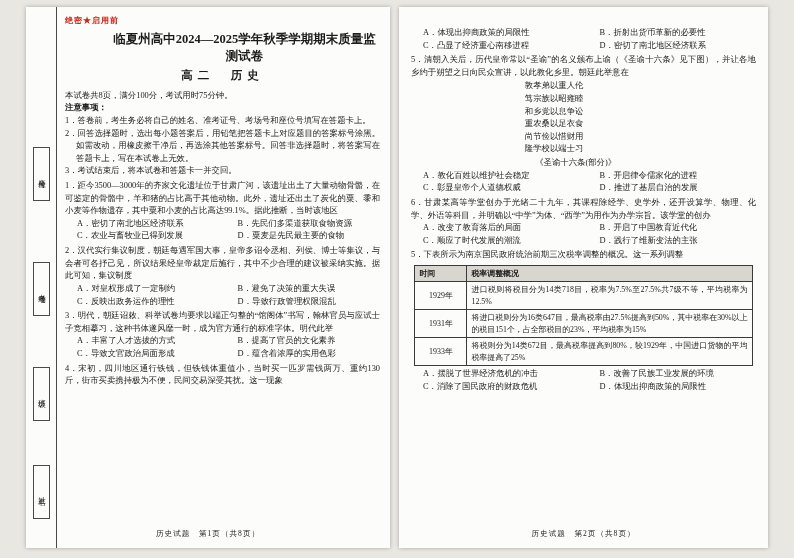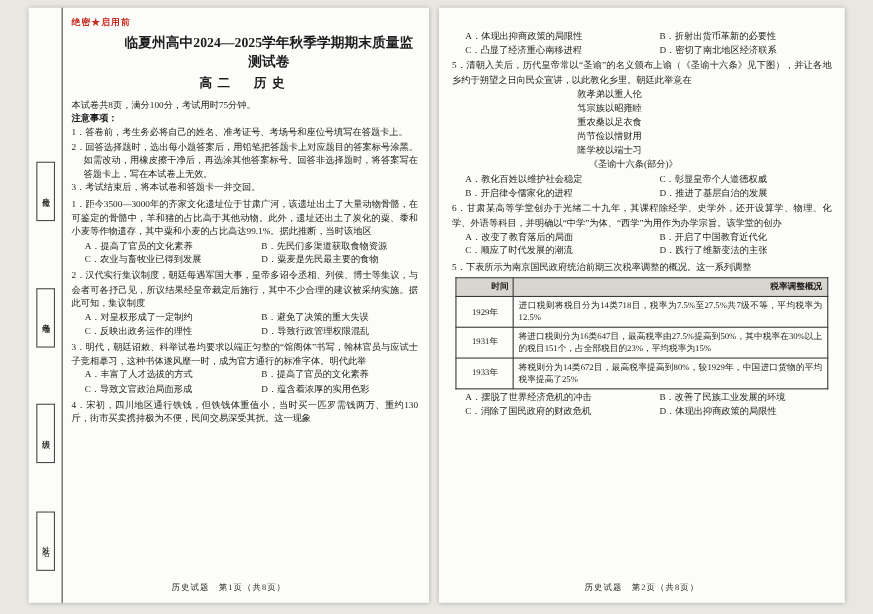--- a/index.html
+++ b/index.html
@@ -55,21 +55,21 @@
 
   .quote { margin:1px 0 1px 33%; font-size:8.4px; line-height:1.5; }
   .quote-src { margin-left:36%; font-size:8.4px; line-height:1.5; }
 
   table.tariff {
     border-collapse:collapse; width:98%;
     margin:3px auto 2px auto;
     font-size:7.9px; line-height:1.45;
   }
   table.tariff th, table.tariff td { border:1px solid #3a3a3a; padding:2px 4px; }
-  table.tariff th { background:#d9d6d0; font-weight:bold; text-align:right; }
+  table.tariff th { background:#d9d6d0; font-weight:bold; text-align:left; }
   td.year { text-align:center; width:52px; white-space:nowrap; }
   td.desc { text-align:justify; }
 
   .footer {
     position:absolute; bottom:9px; left:0; right:0;
     text-align:center; font-size:7.6px; letter-spacing:1px;
   }
 </style>
 </head>
 <body>
@@ -93,21 +93,21 @@
       <div class="t">本试卷共8页，满分100分，考试用时75分钟。</div>
       <div class="t bold">注意事项：</div>
       <div class="t note">1．答卷前，考生务必将自己的姓名、准考证号、考场号和座位号填写在答题卡上。</div>
       <div class="t note">2．回答选择题时，选出每小题答案后，用铅笔把答题卡上对应题目的答案标号涂黑。如需改动，用橡皮擦干净后，再选涂其他答案标号。回答非选择题时，将答案写在答题卡上，写在本试卷上无效。</div>
       <div class="t note">3．考试结束后，将本试卷和答题卡一并交回。</div>
 
 
       <div class="q">
         <div class="t">1．距今3500—3000年的齐家文化遗址位于甘肃广河，该遗址出土了大量动物骨骼，在可鉴定的骨骼中，羊和猪的占比高于其他动物。此外，遗址还出土了炭化的粟、黍和小麦等作物遗存，其中粟和小麦的占比高达99.1%。据此推断，当时该地区</div>
         <div class="opts">
-          <span>A．提高了官员的文化素养</span>
+          <span>A．密切了南北地区经济联系</span>
           <span>B．先民们多渠道获取食物资源</span>
           <span>C．农业与畜牧业已得到发展</span>
           <span>D．粟麦是先民最主要的食物</span>
         </div>
       </div>
 
       <div class="q">
         <div class="t">2．汉代实行集议制度，朝廷每遇军国大事，皇帝多诏令丞相、列侯、博士等集议，与会者可各抒己见，所议结果经皇帝裁定后施行，其中不少合理的建议被采纳实施。据此可知，集议制度</div>
         <div class="opts">
           <span>A．对皇权形成了一定制约</span>
@@ -143,29 +143,30 @@
         <span>B．折射出货币革新的必要性</span>
         <span>C．凸显了经济重心南移进程</span>
         <span>D．密切了南北地区经济联系</span>
       </div>
 
       <div class="q">
         <div class="t">5．清朝入关后，历代皇帝常以“圣谕”的名义颁布上谕（《圣谕十六条》见下图），并让各地乡约于朔望之日向民众宣讲，以此教化乡里。朝廷此举意在</div>
         <div class="quote">
           <div>敦孝弟以重人伦</div>
           <div>笃宗族以昭雍睦</div>
+          <div>和乡党以息争讼</div>
           <div>重农桑以足衣食</div>
           <div>尚节俭以惜财用</div>
           <div>隆学校以端士习</div>
         </div>
         <div class="quote-src">《圣谕十六条(部分)》</div>
         <div class="opts">
           <span>A．教化百姓以维护社会稳定</span>
+          <span>B．开启律令儒家化的进程</span>
           <span>C．彰显皇帝个人道德权威</span>
-          <span>B．开启律令儒家化的进程</span>
           <span>D．推进了基层自治的发展</span>
         </div>
       </div>
 
       <div class="q">
         <div class="t">6．甘肃某高等学堂创办于光绪二十九年，其课程除经学、史学外，还开设算学、物理、化学、外语等科目，并明确以“中学”为体、“西学”为用作为办学宗旨。该学堂的创办</div>
         <div class="opts">
           <span>A．改变了教育落后的局面</span>
           <span>B．开启了中国教育近代化</span>
           <span>C．顺应了时代发展的潮流</span>

